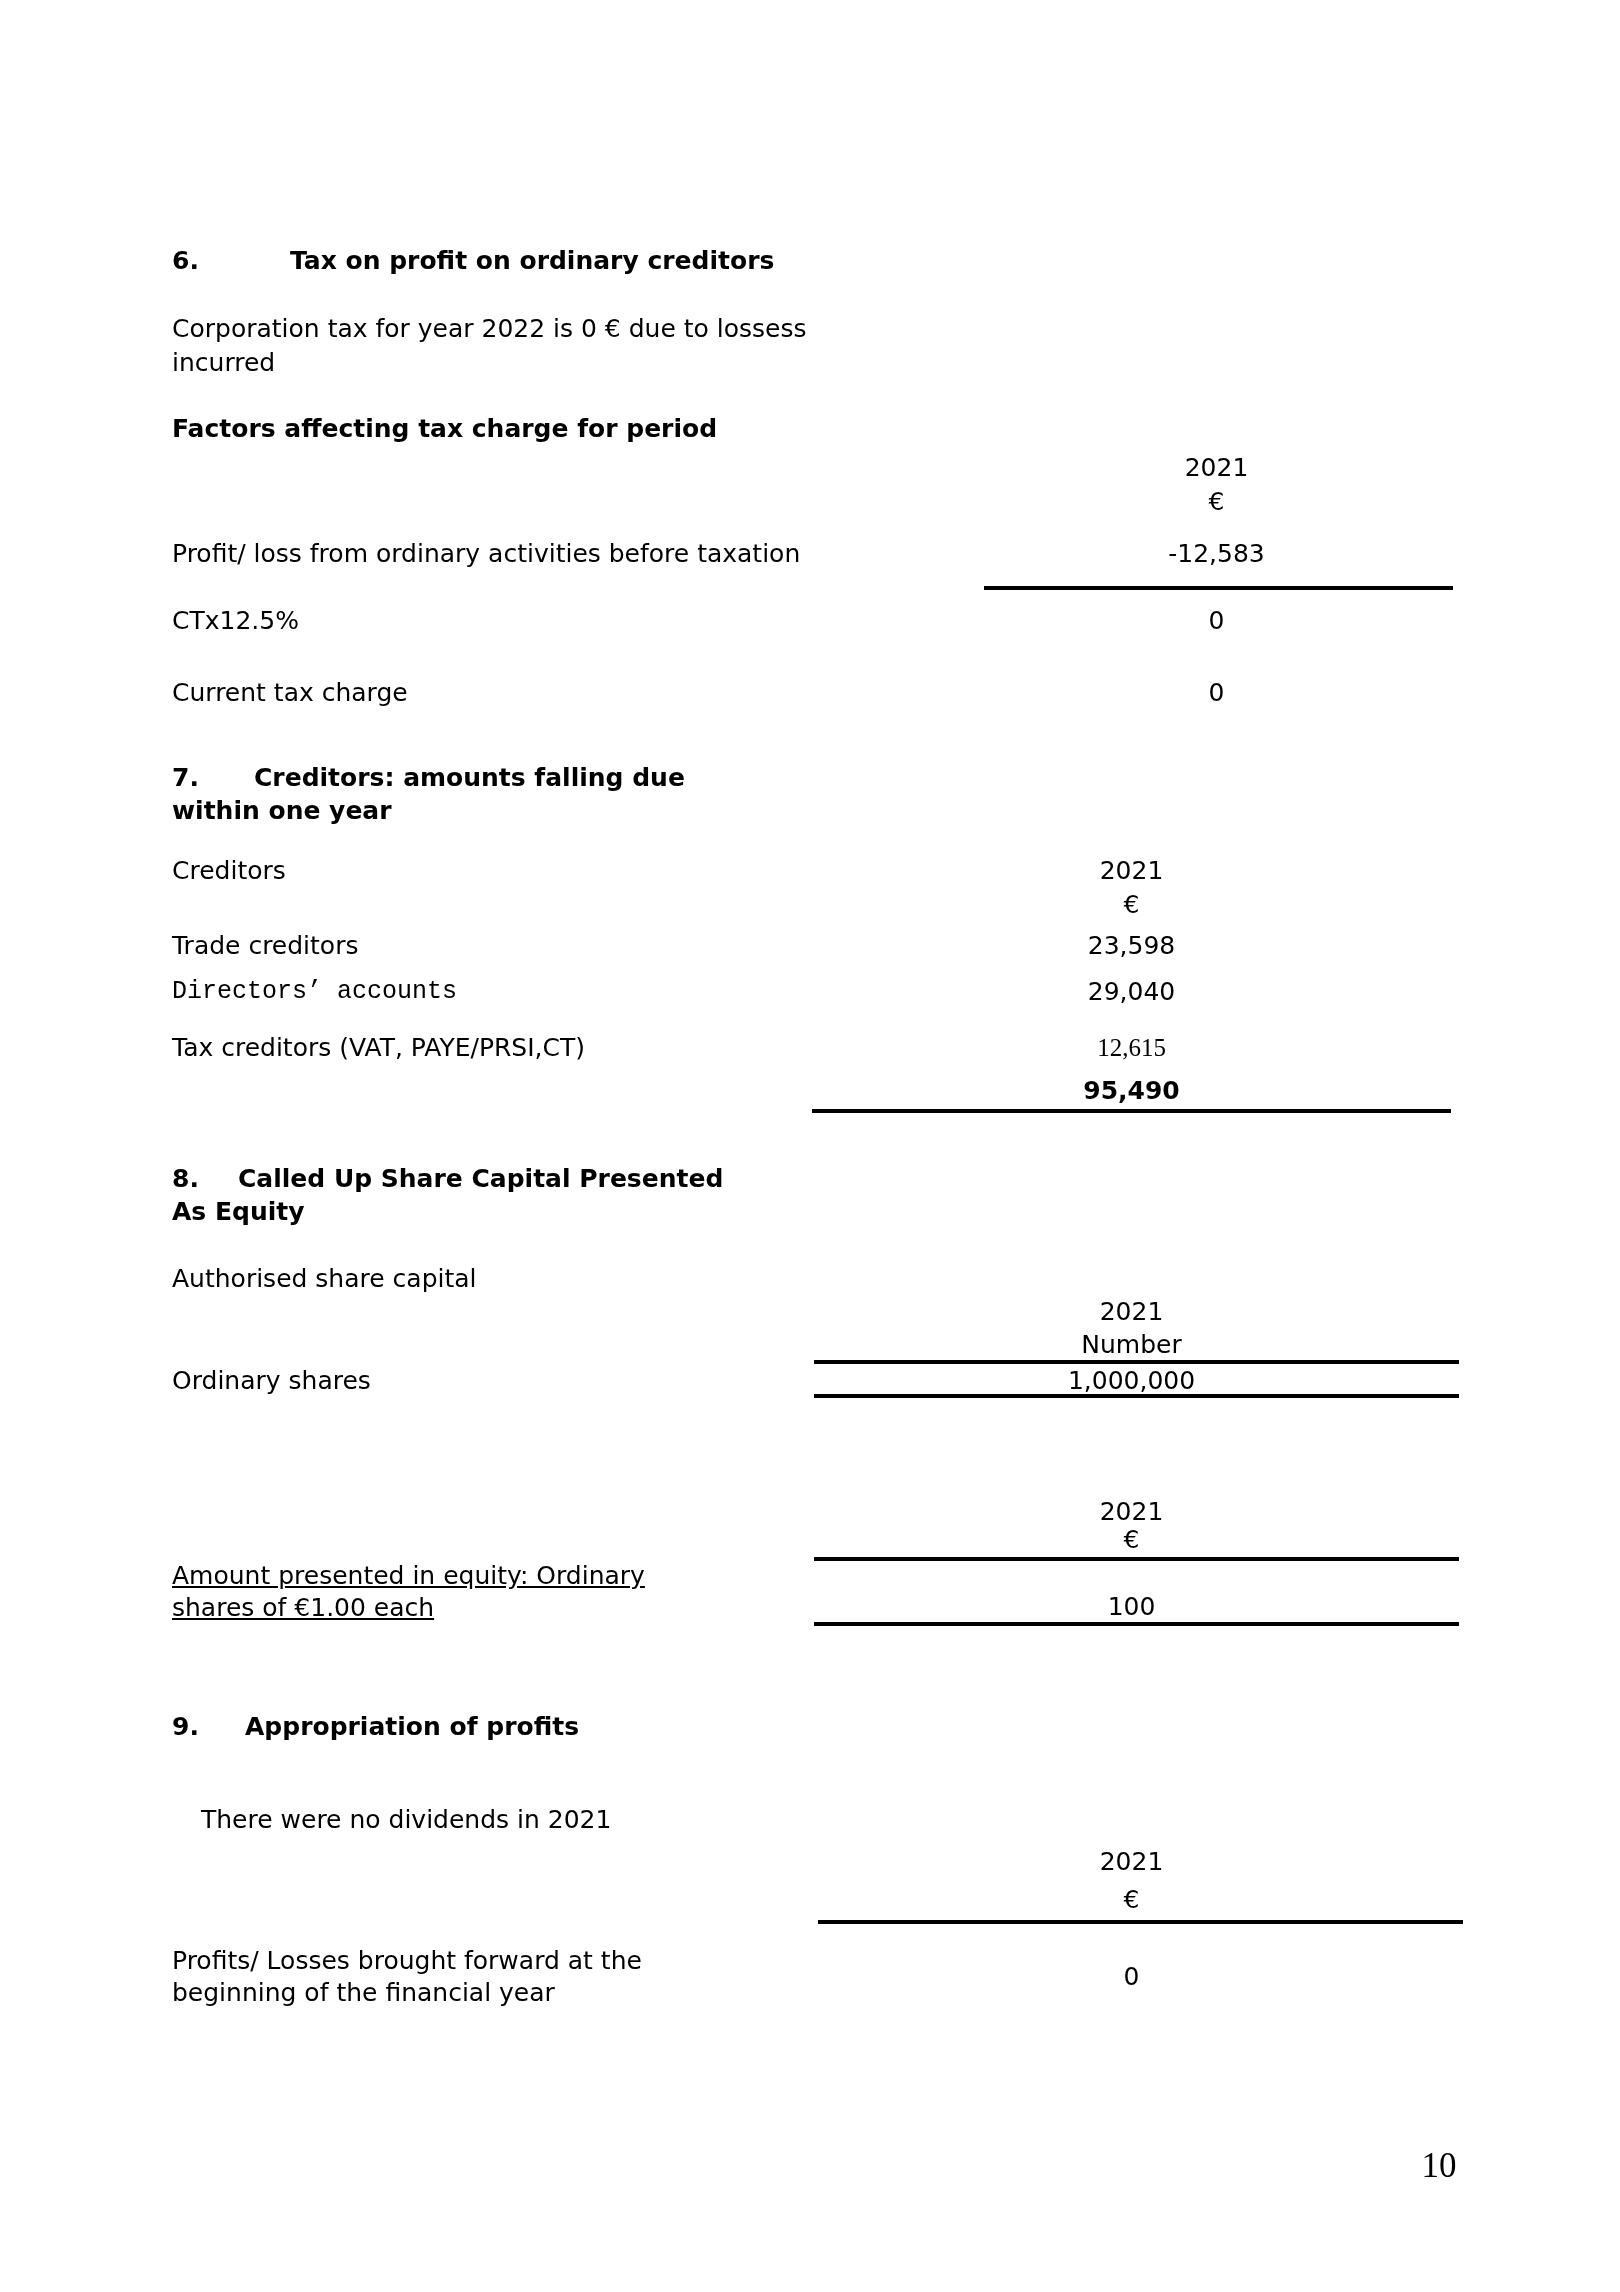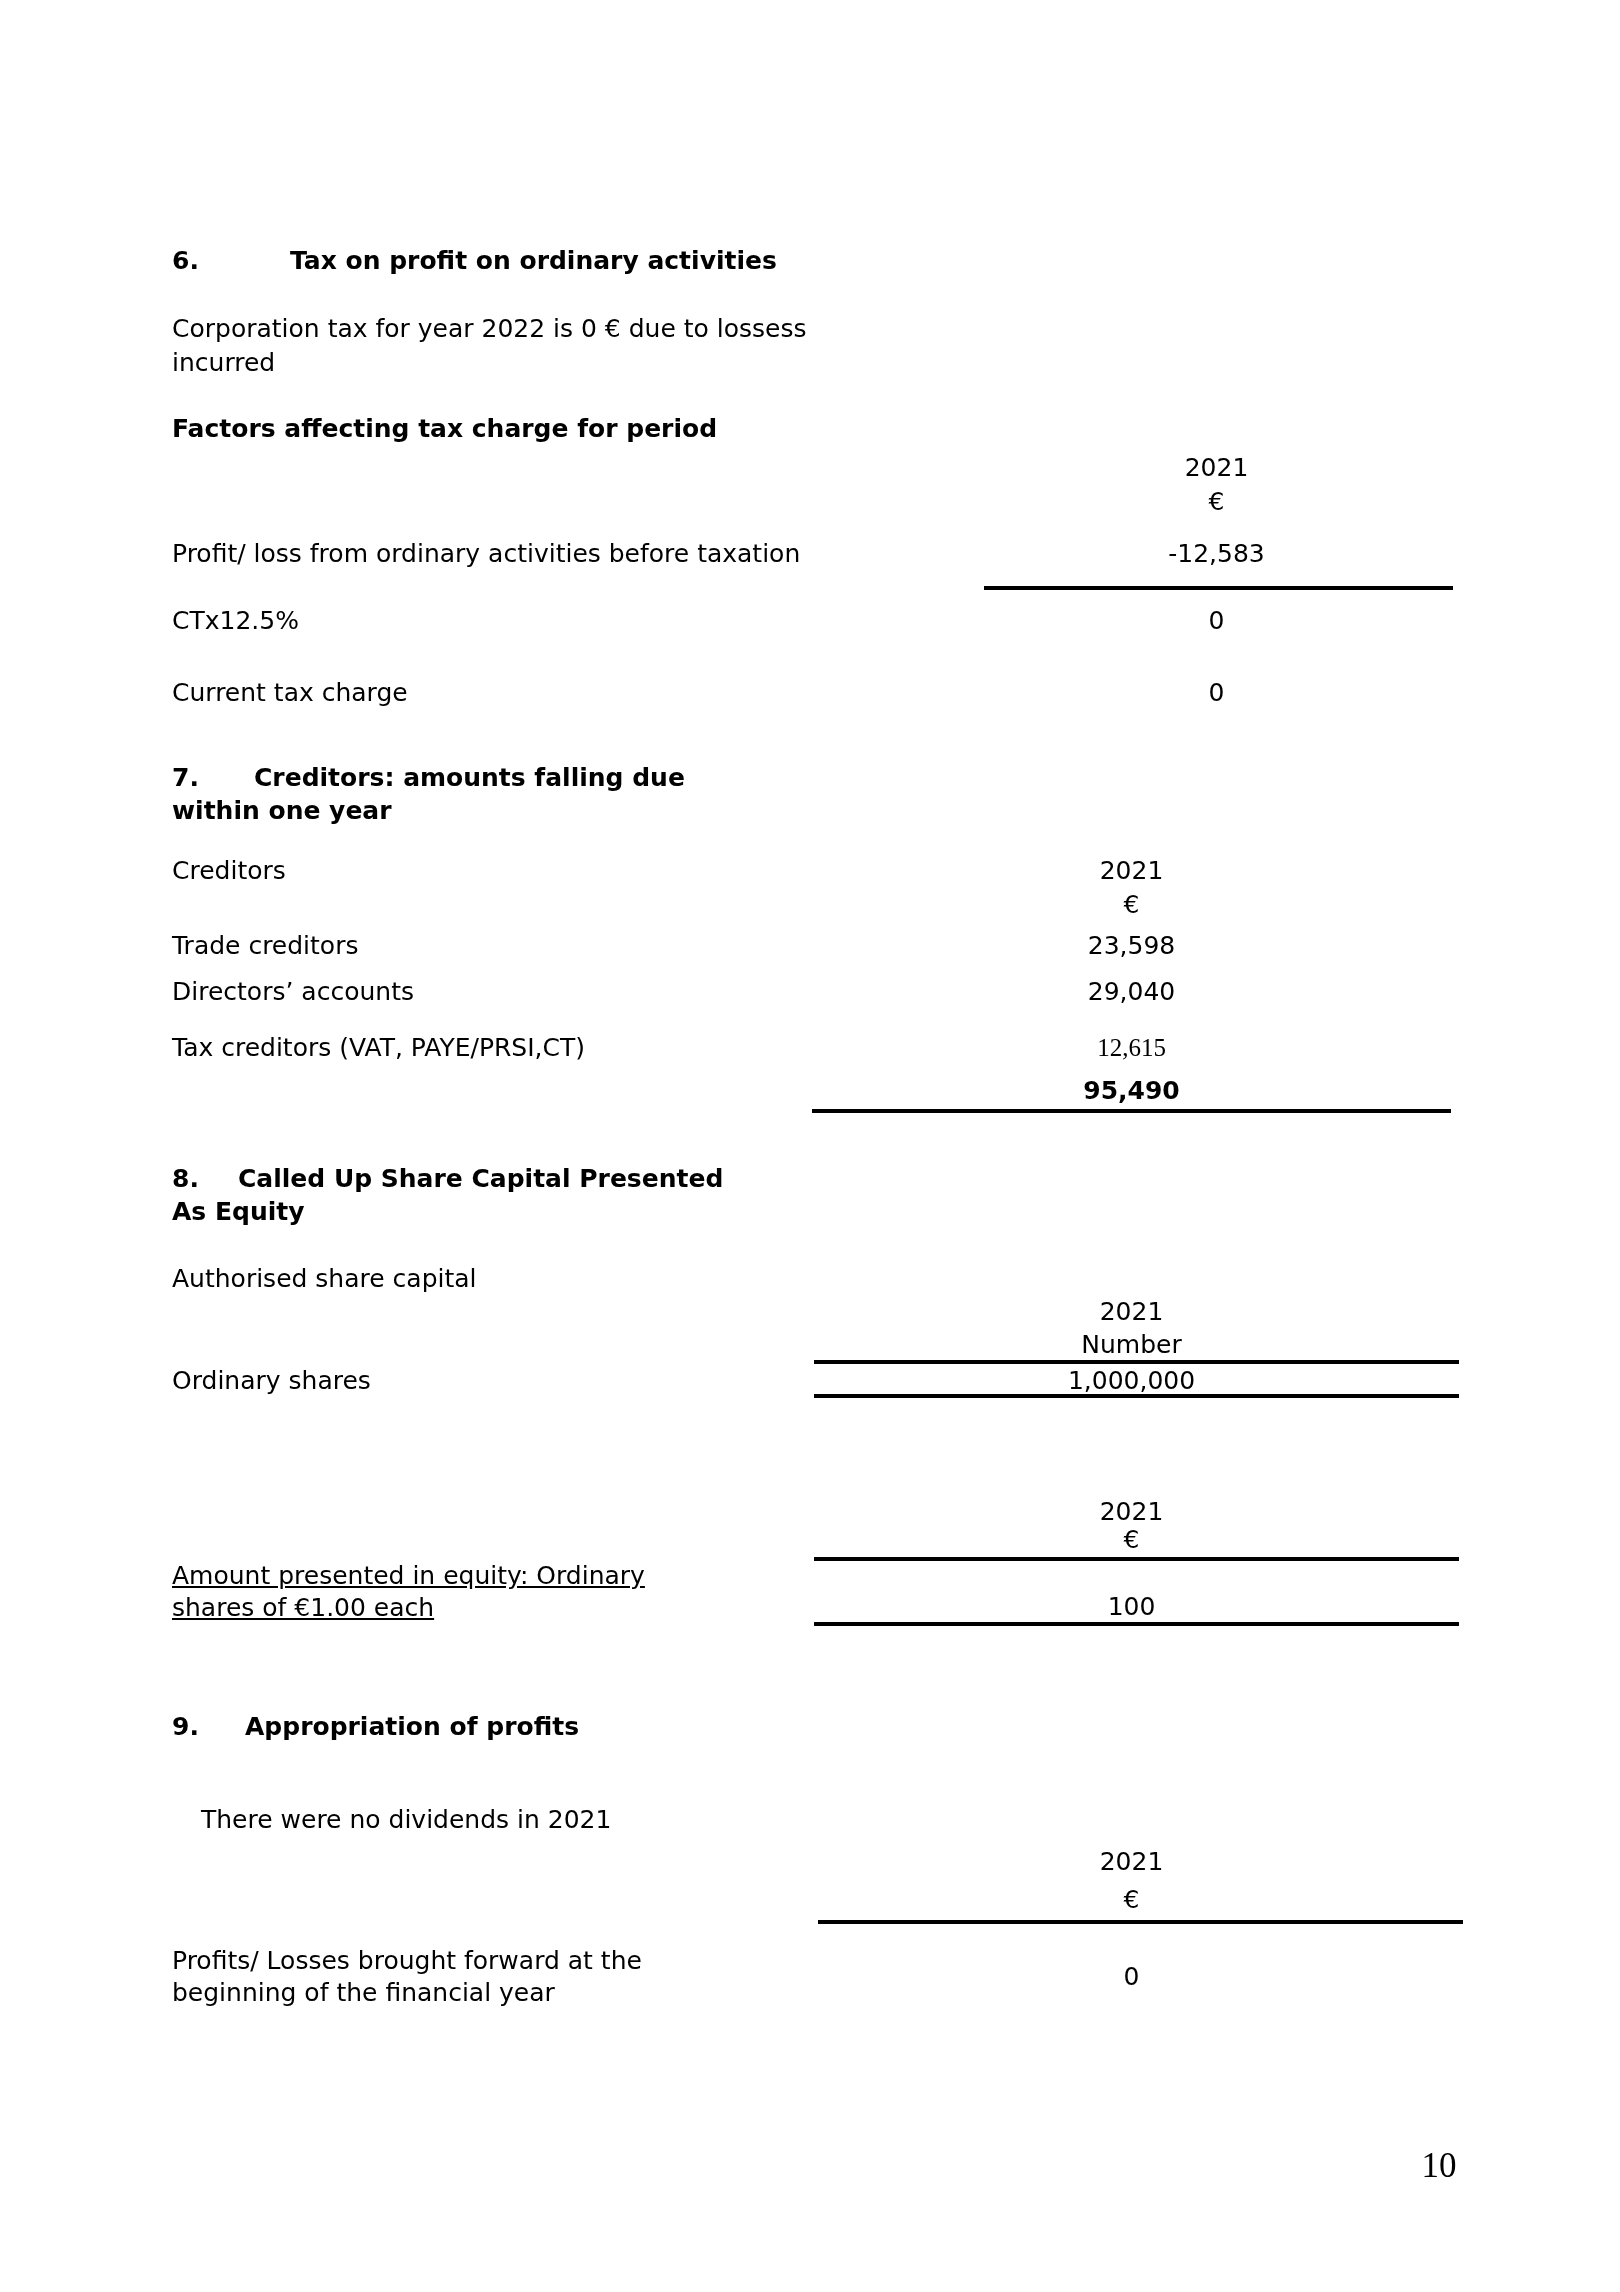--- a/index.html
+++ b/index.html
@@ -39,21 +39,21 @@
   }
 </style>
 </head>
 <body>
 
 <div class="page">
 
   
   <div style="display:contents">
     <div class="t b" style="left:172px; top:244px;">
-      <span class="num num6">6.</span><span>Tax on profit on ordinary activities</span>
+      <span class="num num6">6.</span><span>Tax on profit on ordinary creditors</span>
     </div>
 
     <div class="t" style="left:172px; top:312px; line-height:34px;">
       <span>Corporation tax for year 2022 is 0 € due to lossess</span><br>
       <span>incurred</span>
     </div>
 
     <div class="t b" style="left:172px; top:412px;text-align:center;">Factors affecting tax charge for period</div>
 
     <div class="t vc" style="left:979px; width:475px; top:451px;">2021</div>
@@ -78,21 +78,21 @@
       <span>within one year</span>
     </div>
 
     <div class="t" style="left:172px; top:854px;">Creditors</div>
     <div class="t vc" style="left:894px; width:475px; top:854px;">2021</div>
     <div class="t vc" style="left:894px; width:475px; top:888px;">€</div>
 
     <div class="t" style="left:172px; top:929px;">Trade creditors</div>
     <div class="t vc" style="left:894px; width:475px; top:929px;">23,598</div>
 
-    <div class="t" style="left:172px; top:975px;">Directors’ accounts</div>
+    <div class="t" style="left:172px; top:975px;font-family:Liberation Mono, monospace;">Directors’ accounts</div>
     <div class="t vc" style="left:894px; width:475px; top:975px;">29,040</div>
 
     <div class="t" style="left:172px; top:1031px;">Tax creditors (VAT, PAYE/PRSI,CT)</div>
     <div class="t vc" style="left:894px; width:475px; top:1031px;font-family:Liberation Serif, serif;">12,615</div>
 
     <div class="t vc b" style="left:894px; width:475px; top:1074px;">95,490</div>
     <div class="rule" style="left:812px; top:1109px; width:639px;"></div>
   </div>
 
   

